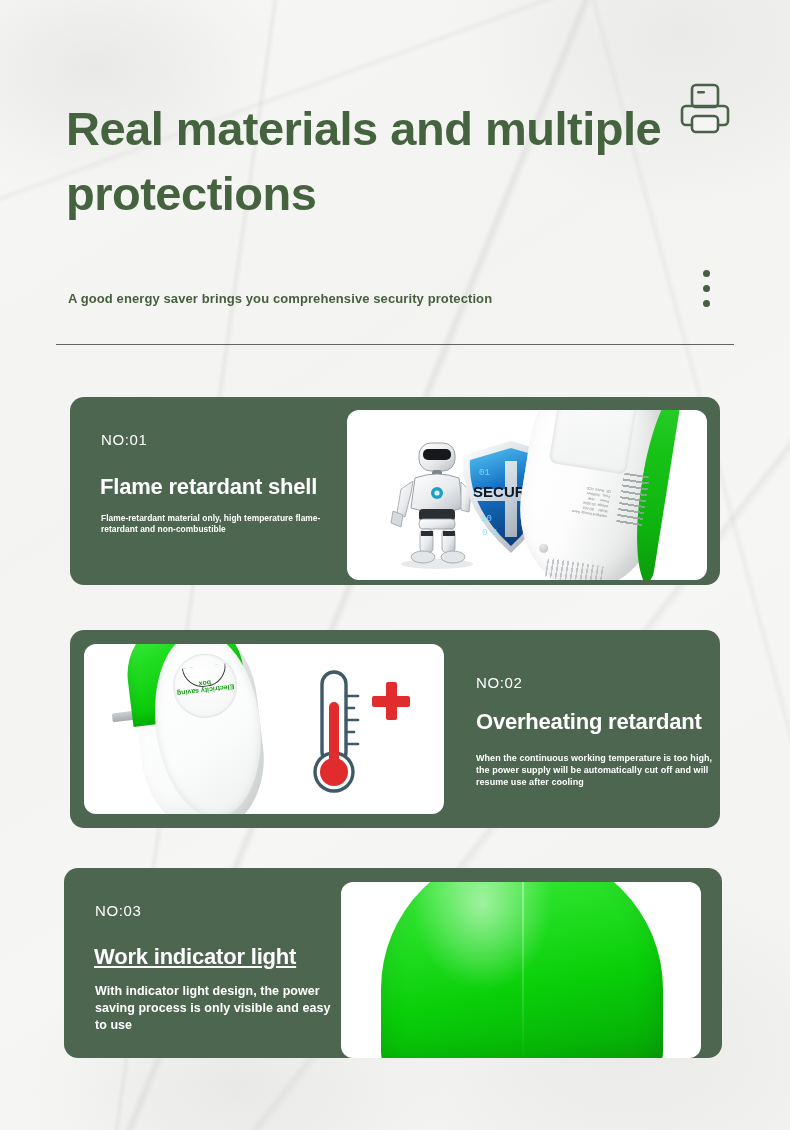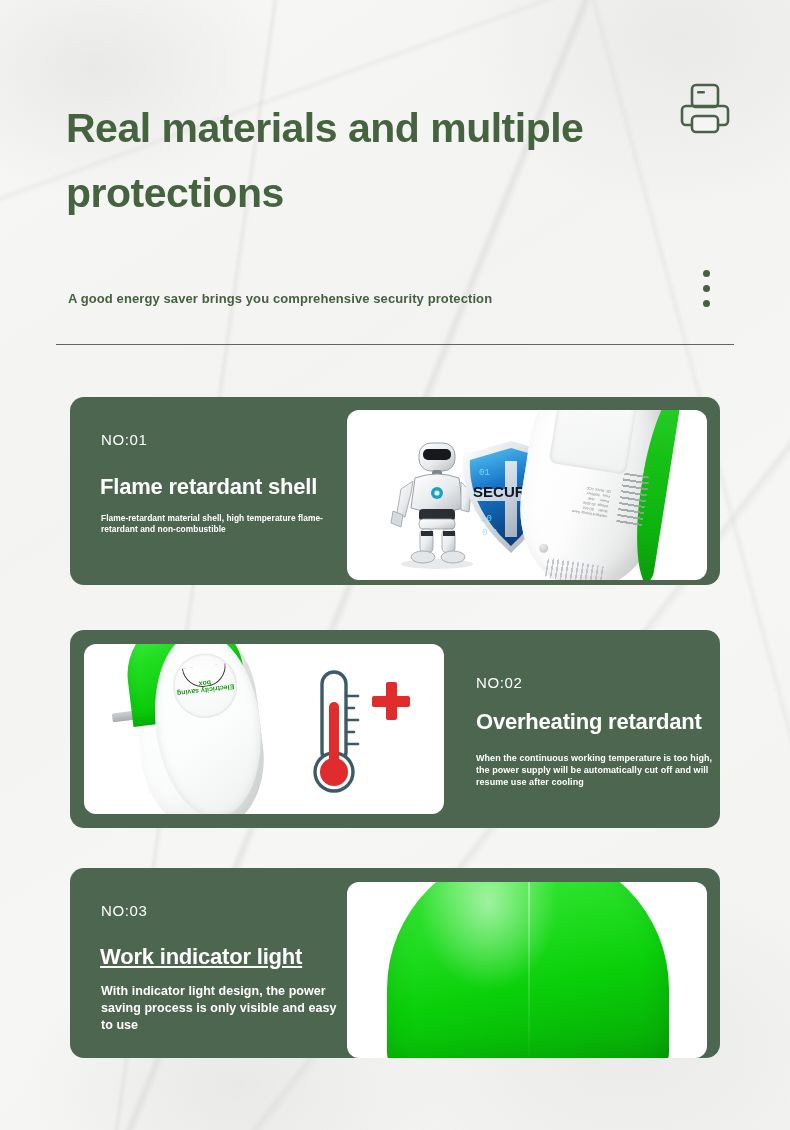--- a/index.html
+++ b/index.html
@@ -45,21 +45,21 @@
     left: 679px;
     top: 82px;
     width: 52px;
     height: 54px;
   }
   .headline {
     position: absolute;
     left: 66px;
     top: 96px;
     width: 640px;
-    font-size: 41px;
+    font-size: 47px;
     line-height: 65px;
     font-weight: bold;
     color: #466340;
     letter-spacing: -0.5px;
   }
   .subtitle {
     position: absolute;
     left: 68px;
     top: 291px;
     font-size: 13px;
@@ -95,21 +95,21 @@
   }
 
   
   .card {
     position: absolute;
     background: #4d6650;
     border-radius: 14px;
   }
   #card1 { left: 70px; top: 397px;  width: 650px; height: 188px; }
   #card2 { left: 70px; top: 630px;  width: 650px; height: 198px; }
-  #card3 { left: 70px; top: 868px;  width: 650px; height: 190px; }
+  #card3 { left: 64px; top: 868px;  width: 650px; height: 190px; padding-left: 8px; }
 
   .panel {
     position: absolute;
     background: #ffffff;
     border-radius: 12px;
     overflow: hidden;
   }
   #card1 .panel { left: 277px; top: 13px; width: 360px; height: 170px; }
   #card2 .panel { left: 14px;  top: 14px; width: 360px; height: 170px; }
   #card3 .panel { left: 277px; top: 14px; width: 360px; height: 176px; }
@@ -321,21 +321,21 @@
     <i></i>
     <i></i>
     <i></i>
   </div>
 
   <div class="divider"></div>
 
   <div class="card" id="card1">
     <div class="txt no">NO:01</div>
     <div class="txt t-title">Flame retardant shell</div>
-    <div class="txt t-desc">Flame-retardant material shell, high temperature flame-retardant and non-combustible</div>
+    <div class="txt t-desc">Flame-retardant material only, high temperature flame-retardant and non-combustible</div>
 
     <div class="panel">
 
       <svg class="robot" viewBox="0 0 104 135">
         <defs>
           <linearGradient id="mtl" x1="0" y1="0" x2="1" y2="1">
             <stop offset="0" stop-color="#ffffff"></stop>
               <stop offset="0.55" stop-color="#e8eaec"></stop>
               <stop offset="1" stop-color="#b9bec3"></stop>
           </linearGradient>

